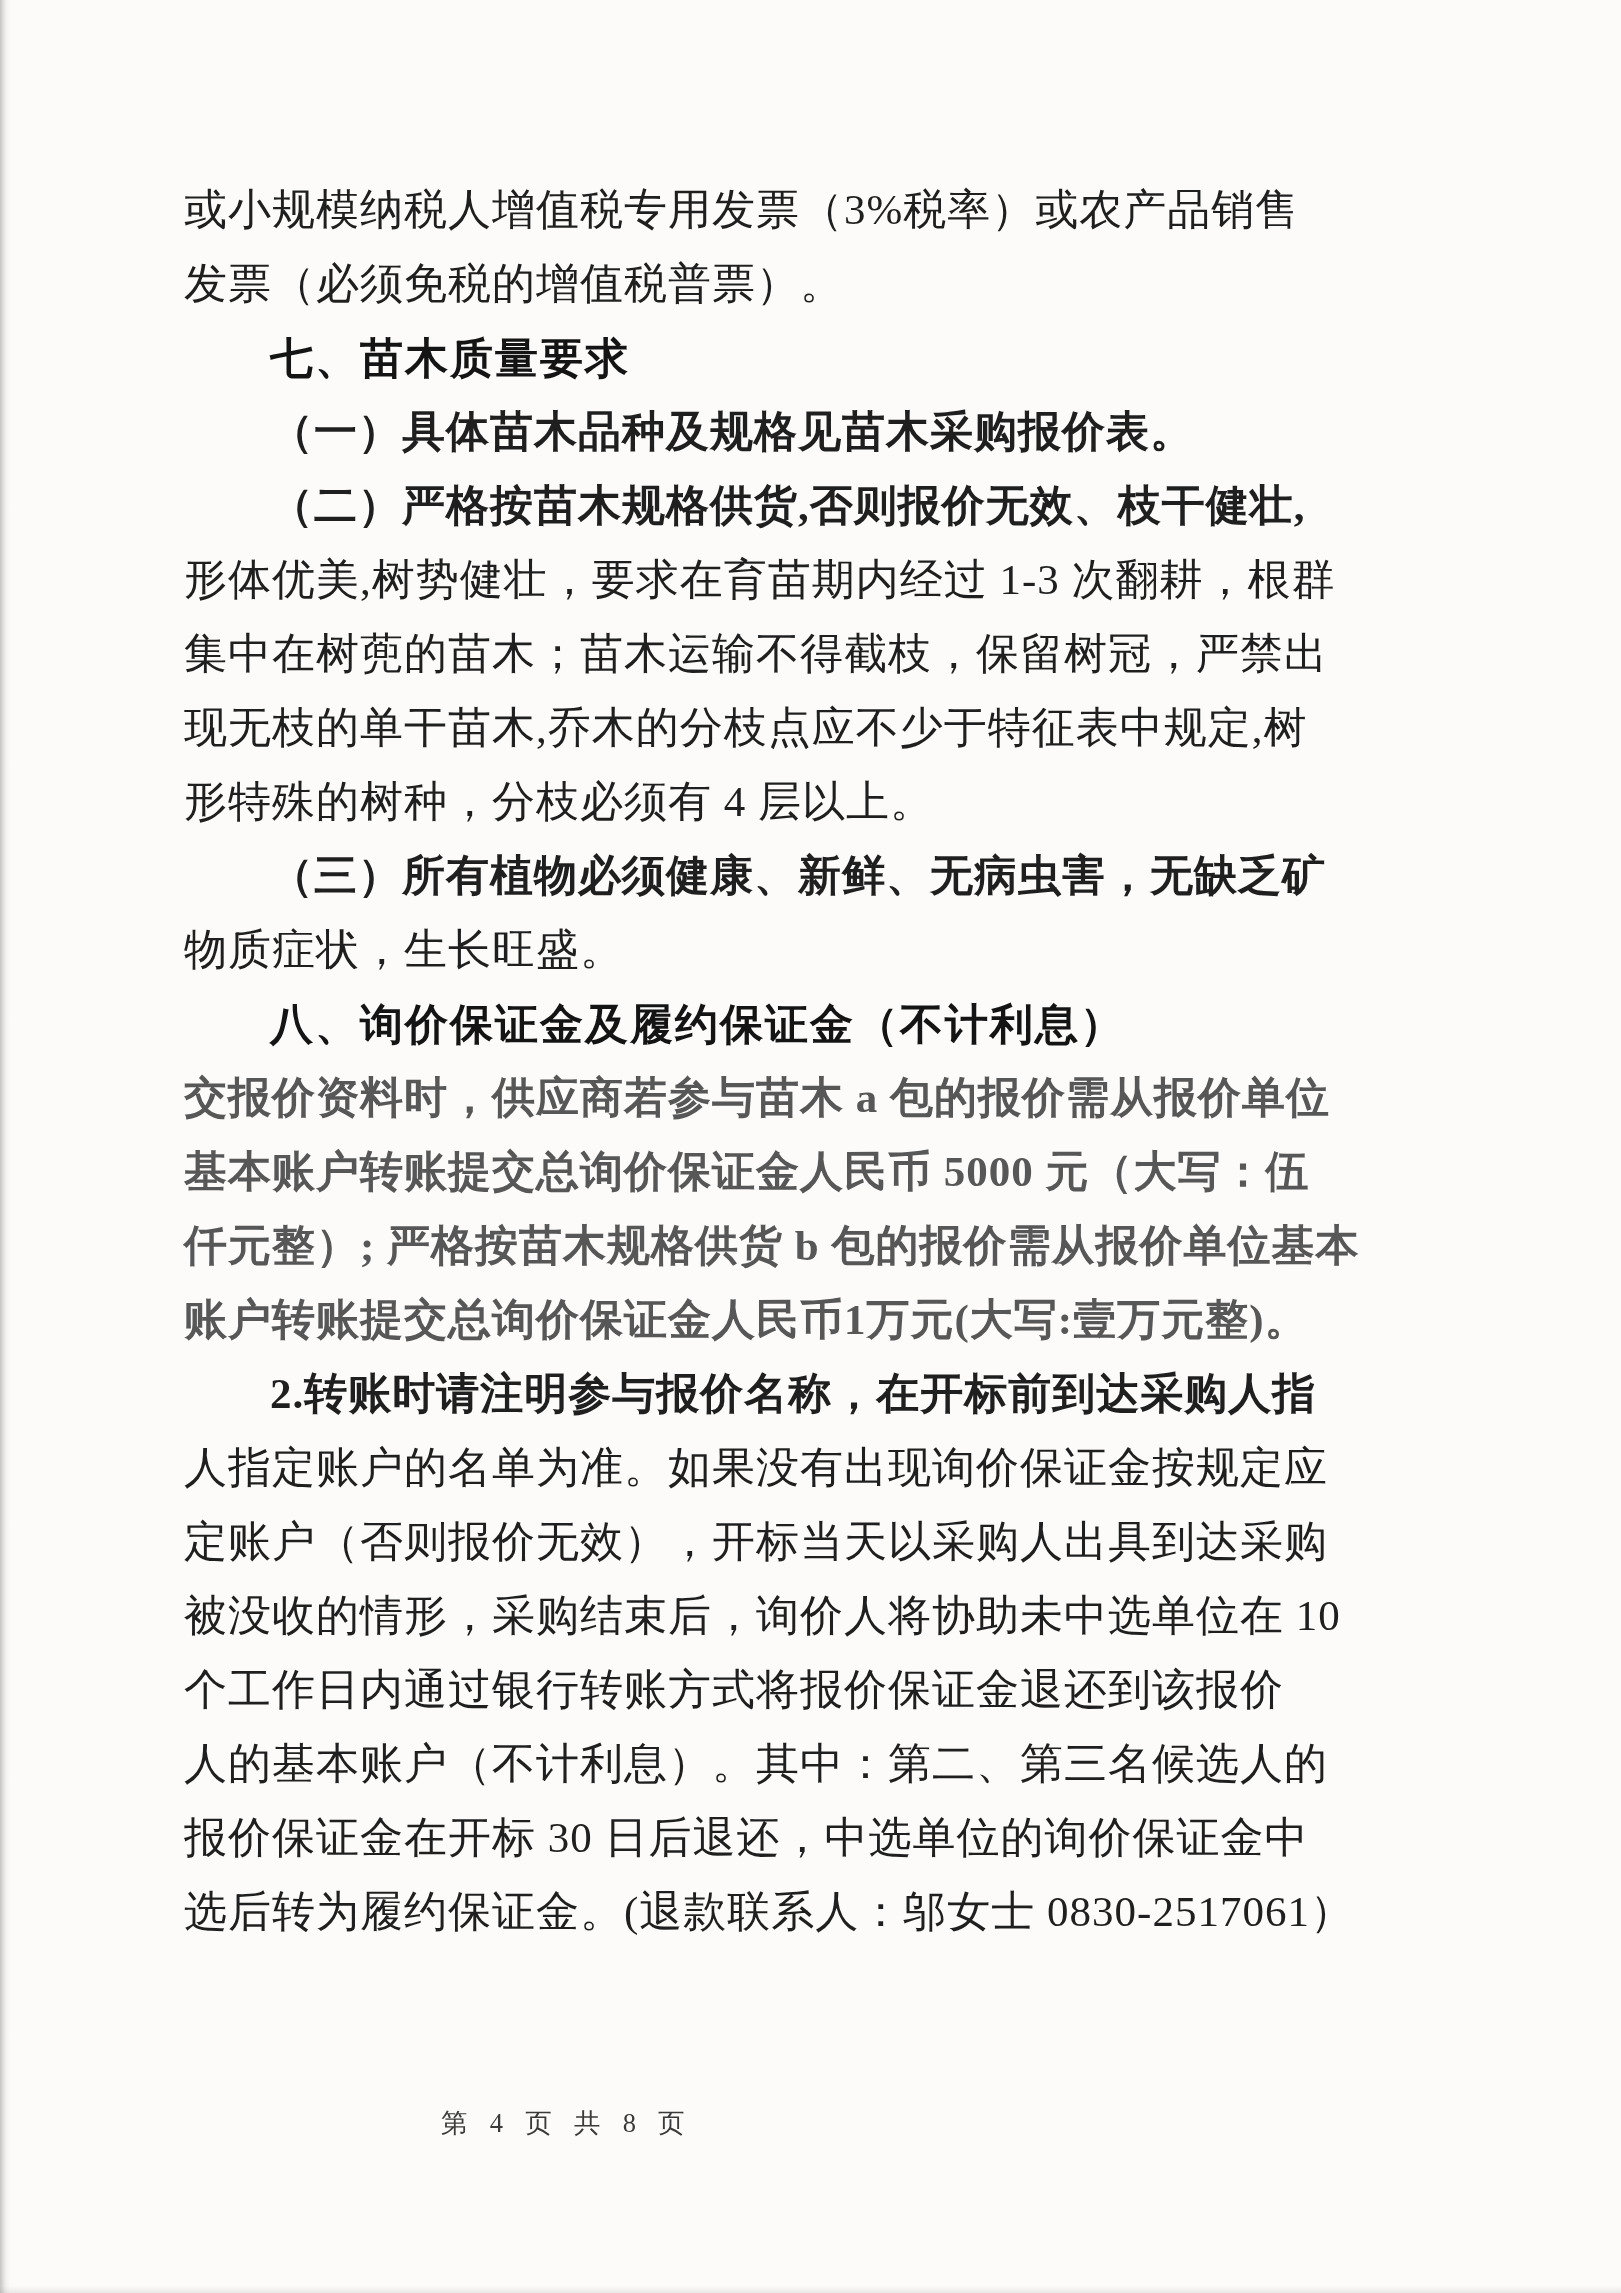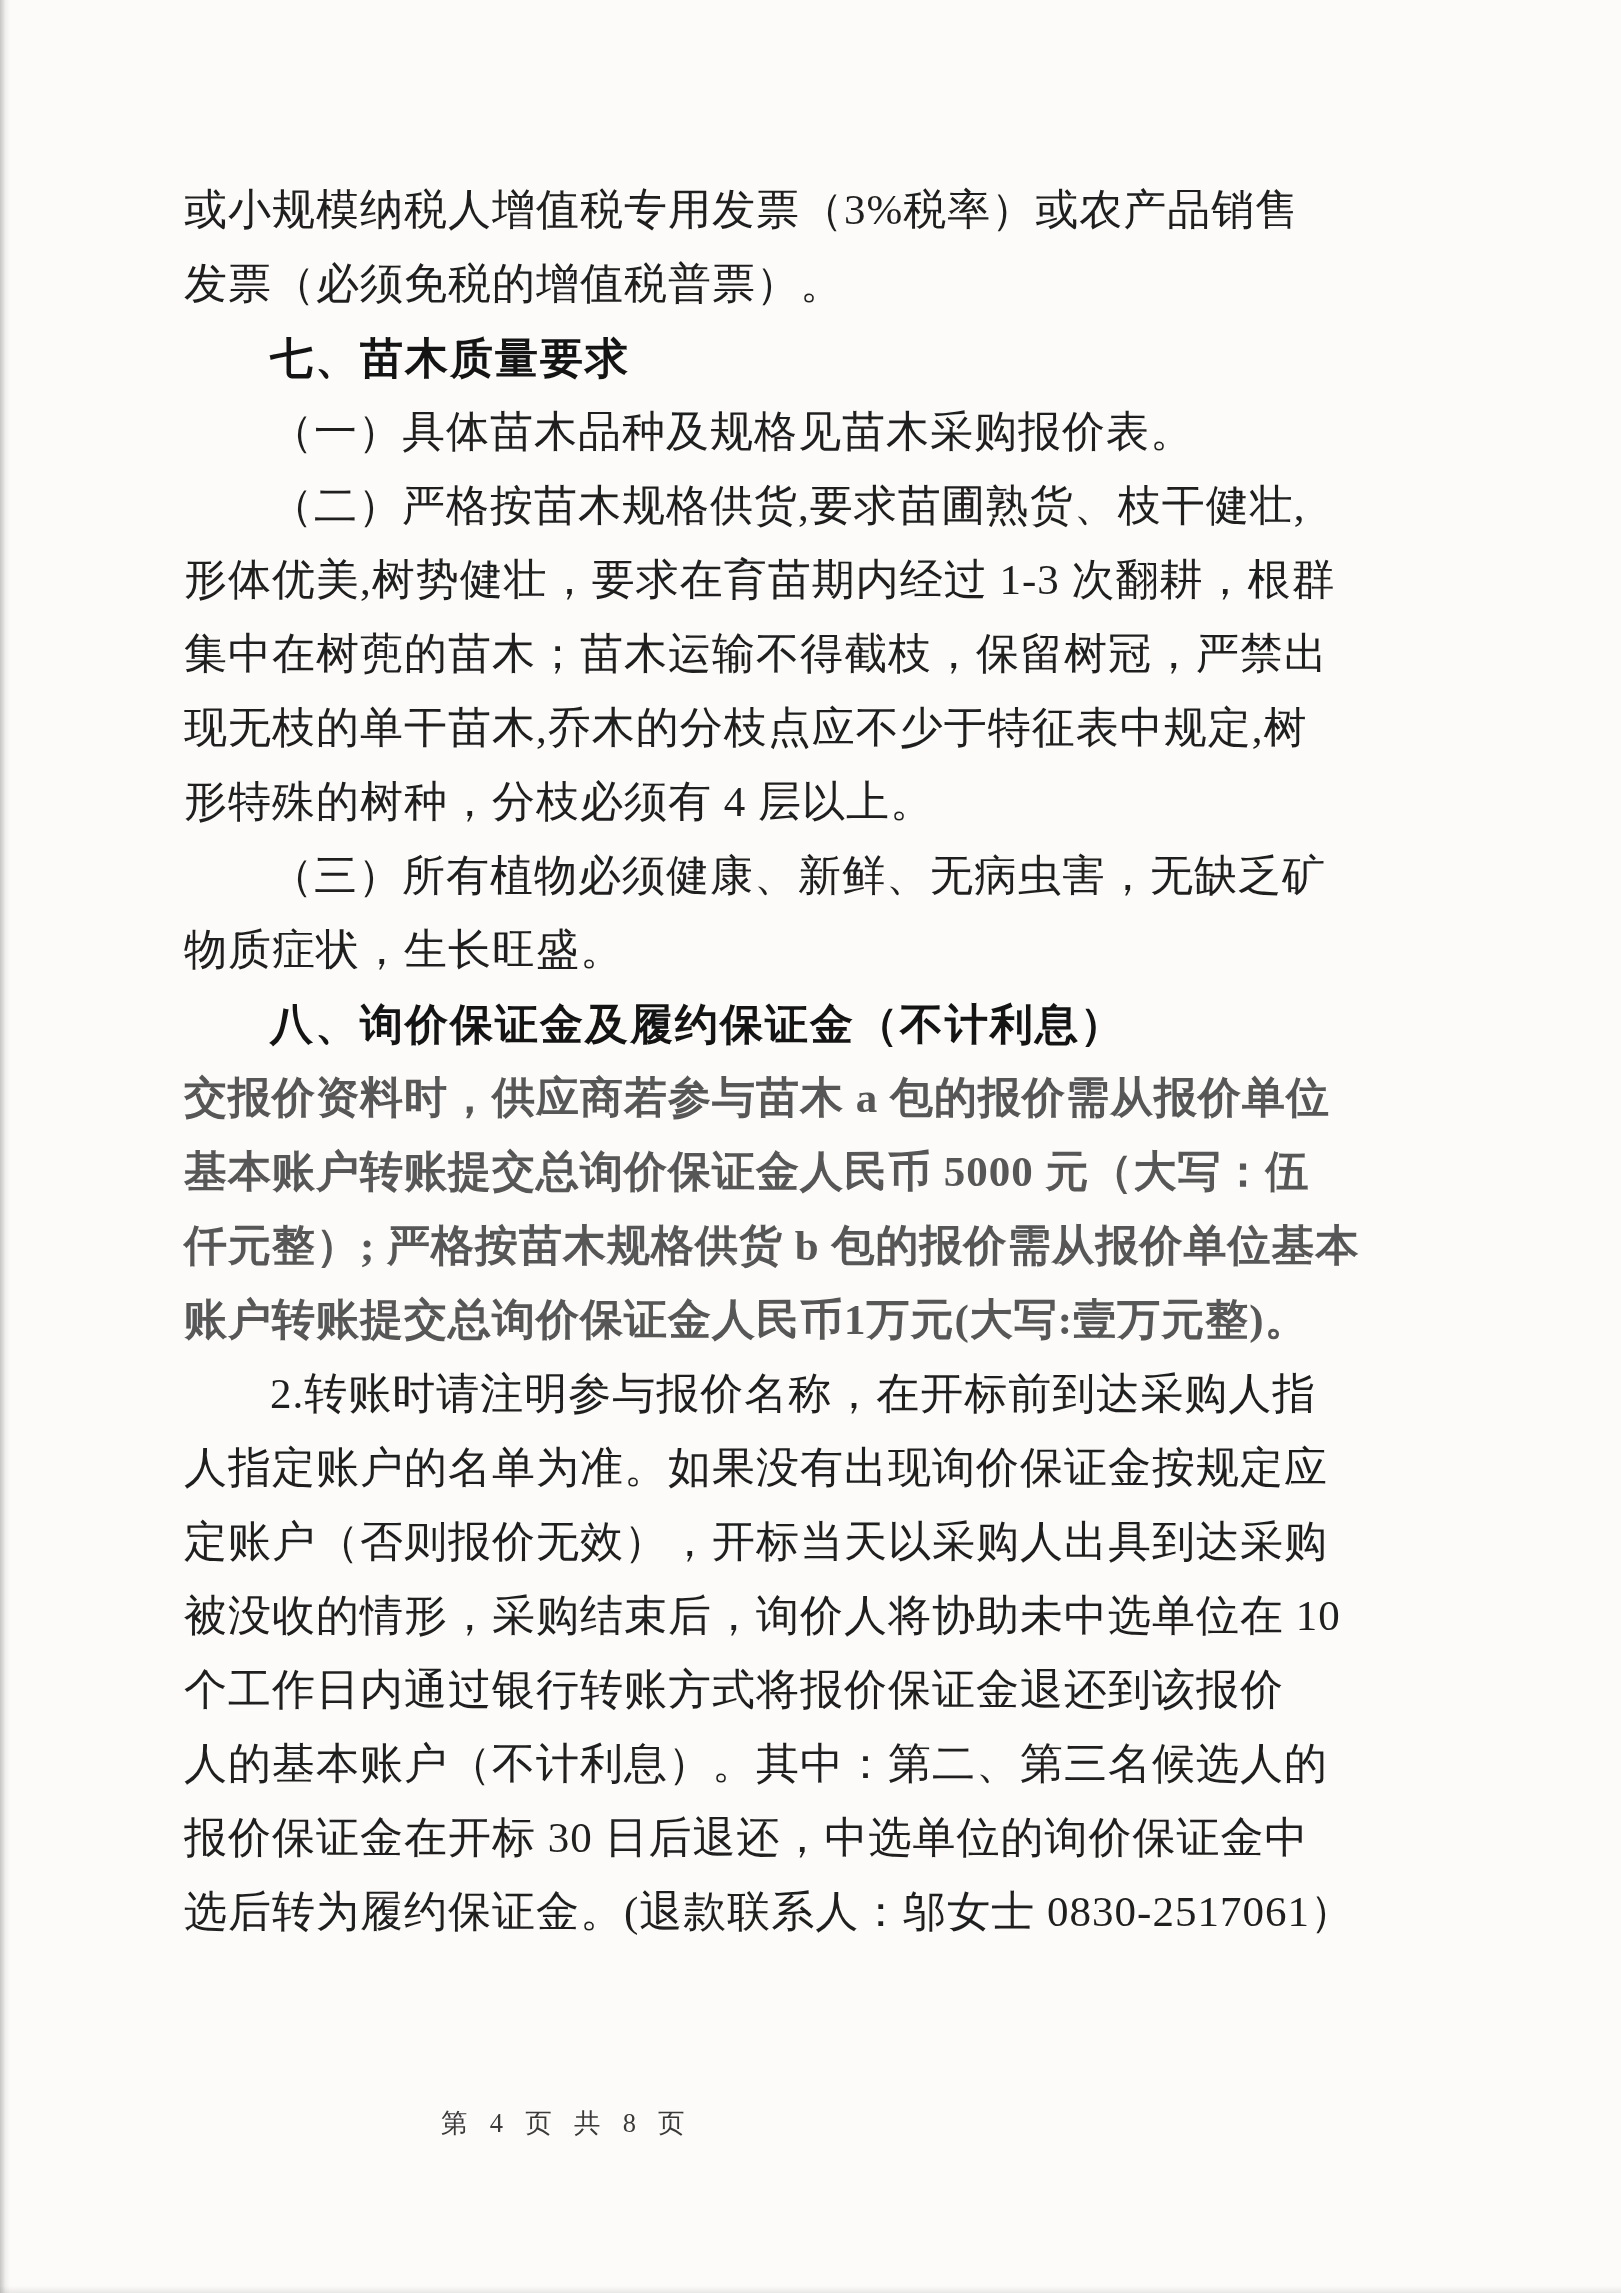--- a/index.html
+++ b/index.html
@@ -43,20 +43,21 @@
   .line {
     height: 74px;
     line-height: 74px;
     font-size: 43px;
     letter-spacing: 1px;
     white-space: nowrap;
     color: var(--text-color, #1f1f1f);
   }
   .line.indent {
     padding-left: 86px;
+    font-weight: bold;
   }
   .line.heading {
     font-family: "Liberation Sans", "DejaVu Sans", sans-serif;
     font-weight: bold;
     color: var(--heading-color, #141414);
     letter-spacing: 2px;
   }
   .line.bold {
     font-weight: bold;
     color: var(--bold-text-color, #575757);
@@ -74,21 +75,21 @@
 <body>
 
 <div class="page">
   <div class="scan-edge-left"></div>
   <div class="scan-edge-bottom"></div>
   <div class="content">
       <div class="line normal">或小规模纳税人增值税专用发票（3%税率）或农产品销售</div>
       <div class="line normal">发票（必须免税的增值税普票）。</div>
       <div class="line heading indent">七、苗木质量要求</div>
       <div class="line normal indent">（一）具体苗木品种及规格见苗木采购报价表。</div>
-      <div class="line normal indent">（二）严格按苗木规格供货,要求苗圃熟货、枝干健壮,</div>
+      <div class="line normal indent">（二）严格按苗木规格供货,否则报价无效、枝干健壮,</div>
       <div class="line normal">形体优美,树势健壮，要求在育苗期内经过 1-3 次翻耕，根群</div>
       <div class="line normal">集中在树蔸的苗木；苗木运输不得截枝，保留树冠，严禁出</div>
       <div class="line normal">现无枝的单干苗木,乔木的分枝点应不少于特征表中规定,树</div>
       <div class="line normal">形特殊的树种，分枝必须有 4 层以上。</div>
       <div class="line normal indent">（三）所有植物必须健康、新鲜、无病虫害，无缺乏矿</div>
       <div class="line normal">物质症状，生长旺盛。</div>
       <div class="line heading indent">八、询价保证金及履约保证金（不计利息）</div>
       <div class="line bold">交报价资料时，供应商若参与苗木 a 包的报价需从报价单位</div>
       <div class="line bold">基本账户转账提交总询价保证金人民币 5000 元（大写：伍</div>
       <div class="line bold">仟元整）; 严格按苗木规格供货 b 包的报价需从报价单位基本</div>

